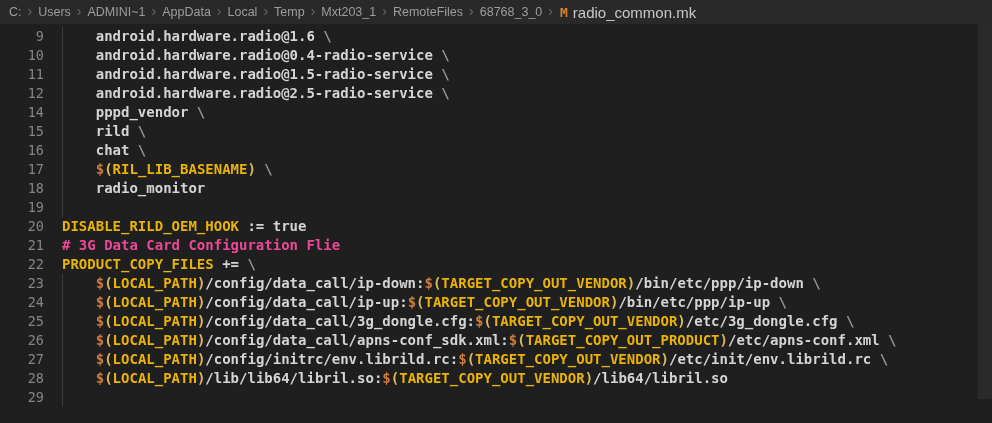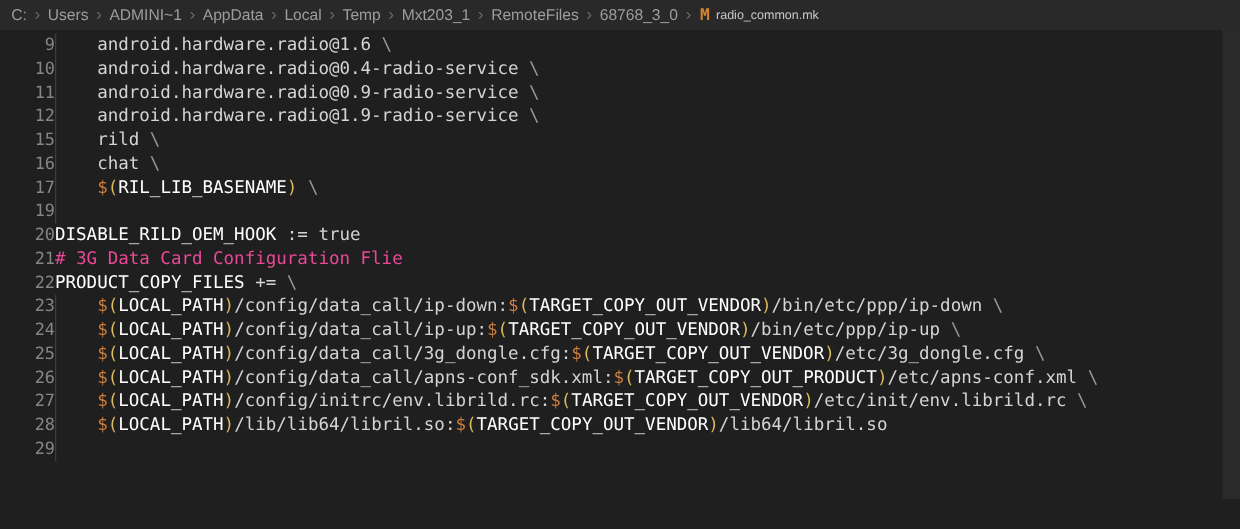--- a/index.html
+++ b/index.html
@@ -7,35 +7,35 @@
        font-family:"Liberation Sans", sans-serif;}
 
   
   .crumbbar{height:24px;background:#292929;display:flex;align-items:center;
             padding-left:9px;white-space:nowrap;overflow:hidden;}
   .seg{color:#9d9d9d;font-size:12.5px;cursor:pointer;}
   .sep{color:#6a6a6a;font-size:14px;margin:0 6px;line-height:1;
        transform:translateY(-1px);display:inline-block;}
   .fileicon{color:#d8842f;font-weight:bold;font-size:13px;margin:0 5px 0 1px;
             font-family:"DejaVu Sans Mono", monospace;}
-  .filename{color:#c8c8c8;font-size:10px;cursor:pointer;}
+  .filename{color:#c8c8c8;font-size:15px;cursor:pointer;}
 
   
   .editor{position:absolute;top:24px;left:0;right:0;bottom:0;
           font-family:"DejaVu Sans Mono", monospace;font-size:14px;
           padding-top:3px;}
   .row{display:flex;height:19px;line-height:19px;}
   .ln{width:44px;flex:none;text-align:right;color:#858585;
       font-size:13.5px;user-select:none;cursor:pointer;}
   .code{flex:1;white-space:pre;position:relative;color:#d4d4d4;cursor:text;
-        }
+        margin-left:18px;font-weight:bold;}
   .guided .code::before{content:"";position:absolute;left:0;top:0;bottom:0;
         width:1px;background:#3d3d3d;}
   .tk-d{color:#d4d4d4;}
-  .tk-v{color:#ffffff;}
+  .tk-v{color:#eab308;}
   .tk-s{color:#cd7d3c;}
   .tk-p{color:#dcb95a;}
   .tk-c{color:#ec4899;}
   .tk-b{color:#8f9aa3;}
 
   
   .vscroll{position:absolute;top:24px;right:0;width:14px;bottom:0;}
   .vscroll .slider{position:absolute;top:0;left:0;right:0;height:94%;
         background:rgba(121,121,121,0.12);}
 </style>
@@ -69,37 +69,45 @@
     <div class="row guided">
       <div class="ln">9</div>
       <div class="code"><span class="tk-d">    android.hardware.radio@1.6 </span><span class="tk-b">\</span></div>
     </div>
     <div class="row guided">
       <div class="ln">10</div>
       <div class="code"><span class="tk-d">    android.hardware.radio@0.4-radio-service </span><span class="tk-b">\</span></div>
     </div>
     <div class="row guided">
       <div class="ln">11</div>
-      <div class="code"><span class="tk-d">    android.hardware.radio@0.9-radio-service </span><span class="tk-b">\</span></div>
+      <div class="code"><span class="tk-d">    android.hardware.radio@1.5-radio-service </span><span class="tk-b">\</span></div>
     </div>
     <div class="row guided">
       <div class="ln">12</div>
-      <div class="code"><span class="tk-d">    android.hardware.radio@1.9-radio-service </span><span class="tk-b">\</span></div>
+      <div class="code"><span class="tk-d">    android.hardware.radio@2.5-radio-service </span><span class="tk-b">\</span></div>
+    </div>
+    <div class="row guided">
+      <div class="ln">14</div>
+      <div class="code"><span class="tk-d">    pppd_vendor </span><span class="tk-b">\</span></div>
     </div>
     <div class="row guided">
       <div class="ln">15</div>
       <div class="code"><span class="tk-d">    rild </span><span class="tk-b">\</span></div>
     </div>
     <div class="row guided">
       <div class="ln">16</div>
       <div class="code"><span class="tk-d">    chat </span><span class="tk-b">\</span></div>
     </div>
     <div class="row guided">
       <div class="ln">17</div>
       <div class="code"><span class="tk-d">    </span><span class="tk-s">$</span><span class="tk-p">(</span><span class="tk-v">RIL_LIB_BASENAME</span><span class="tk-p">)</span><span class="tk-d"> </span><span class="tk-b">\</span></div>
+    </div>
+    <div class="row guided">
+      <div class="ln">18</div>
+      <div class="code"><span class="tk-d">    radio_monitor</span></div>
     </div>
     <div class="row guided">
       <div class="ln">19</div>
       <div class="code"></div>
     </div>
     <div class="row">
       <div class="ln">20</div>
       <div class="code"><span class="tk-v">DISABLE_RILD_OEM_HOOK</span><span class="tk-d"> := true</span></div>
     </div>
     <div class="row">

